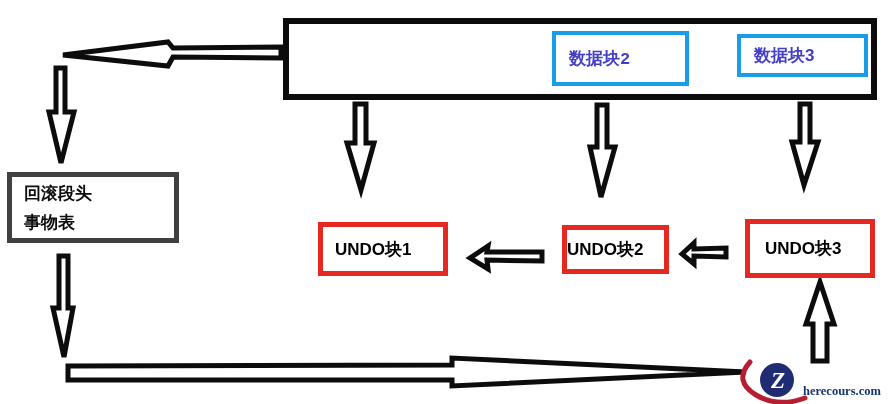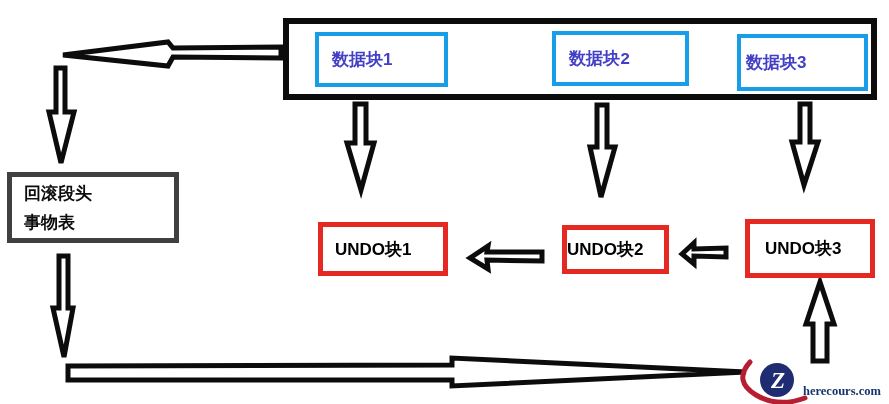--- a/index.html
+++ b/index.html
@@ -10,21 +10,21 @@
   .box span{font-weight:bold;font-size:17px;white-space:nowrap;}
 
   
   .top-container{left:283px;top:18px;width:594px;height:82px;border:6px solid #0c0c0c;background:transparent;}
 
   
   .data-block{border:4px solid #189EE8;}
   .data-block span{color:#4340C6;}
   .db1{left:315px;top:32px;width:133px;height:55px;padding-left:13px;}
   .db2{left:552px;top:31px;width:137px;height:55px;padding-left:13px;font-family:Liberation Mono, monospace;}
-  .db3{left:737px;top:34px;width:131px;height:57px;padding-left:5px;}
+  .db3{left:737px;top:34px;width:131px;height:43px;padding-left:13px;}
 
   
   .undo-block{border:5px solid #E52822;}
   .undo-block span{color:#000000;}
   .u1{left:318px;top:222px;width:130px;height:54px;padding-left:12px;}
   .u2{left:562px;top:225px;width:107px;height:49px;}
   .u3{left:745px;top:219px;width:130px;height:59px;padding-left:15px;}
 
   
   .rollback{left:7px;top:172px;width:172px;height:71px;border:5px solid #404040;
@@ -64,23 +64,20 @@
     </g>
 
     <g>
       <path d="M 750 362 Q 733 381 756 395 Q 778 408 805 398" fill="none" stroke="#B81E32" stroke-width="5" stroke-linecap="round"></path>
       <circle cx="777" cy="380" r="17" fill="#202C72"></circle>
       <text x="778" y="388" fill="#ffffff" font-size="23" font-weight="bold" font-style="italic" font-family="Liberation Serif, serif" text-anchor="middle">Z</text>
     </g>
   </svg>
 
   <div class="box top-container"></div>
-  <div class="box data-block db1">
-    <span>数据块1</span>
-  </div>
   <div class="box data-block db2">
     <span>数据块2</span>
   </div>
   <div class="box data-block db3">
     <span>数据块3</span>
   </div>
 
   <div class="box undo-block u1">
     <span>UNDO块1</span>
   </div>

